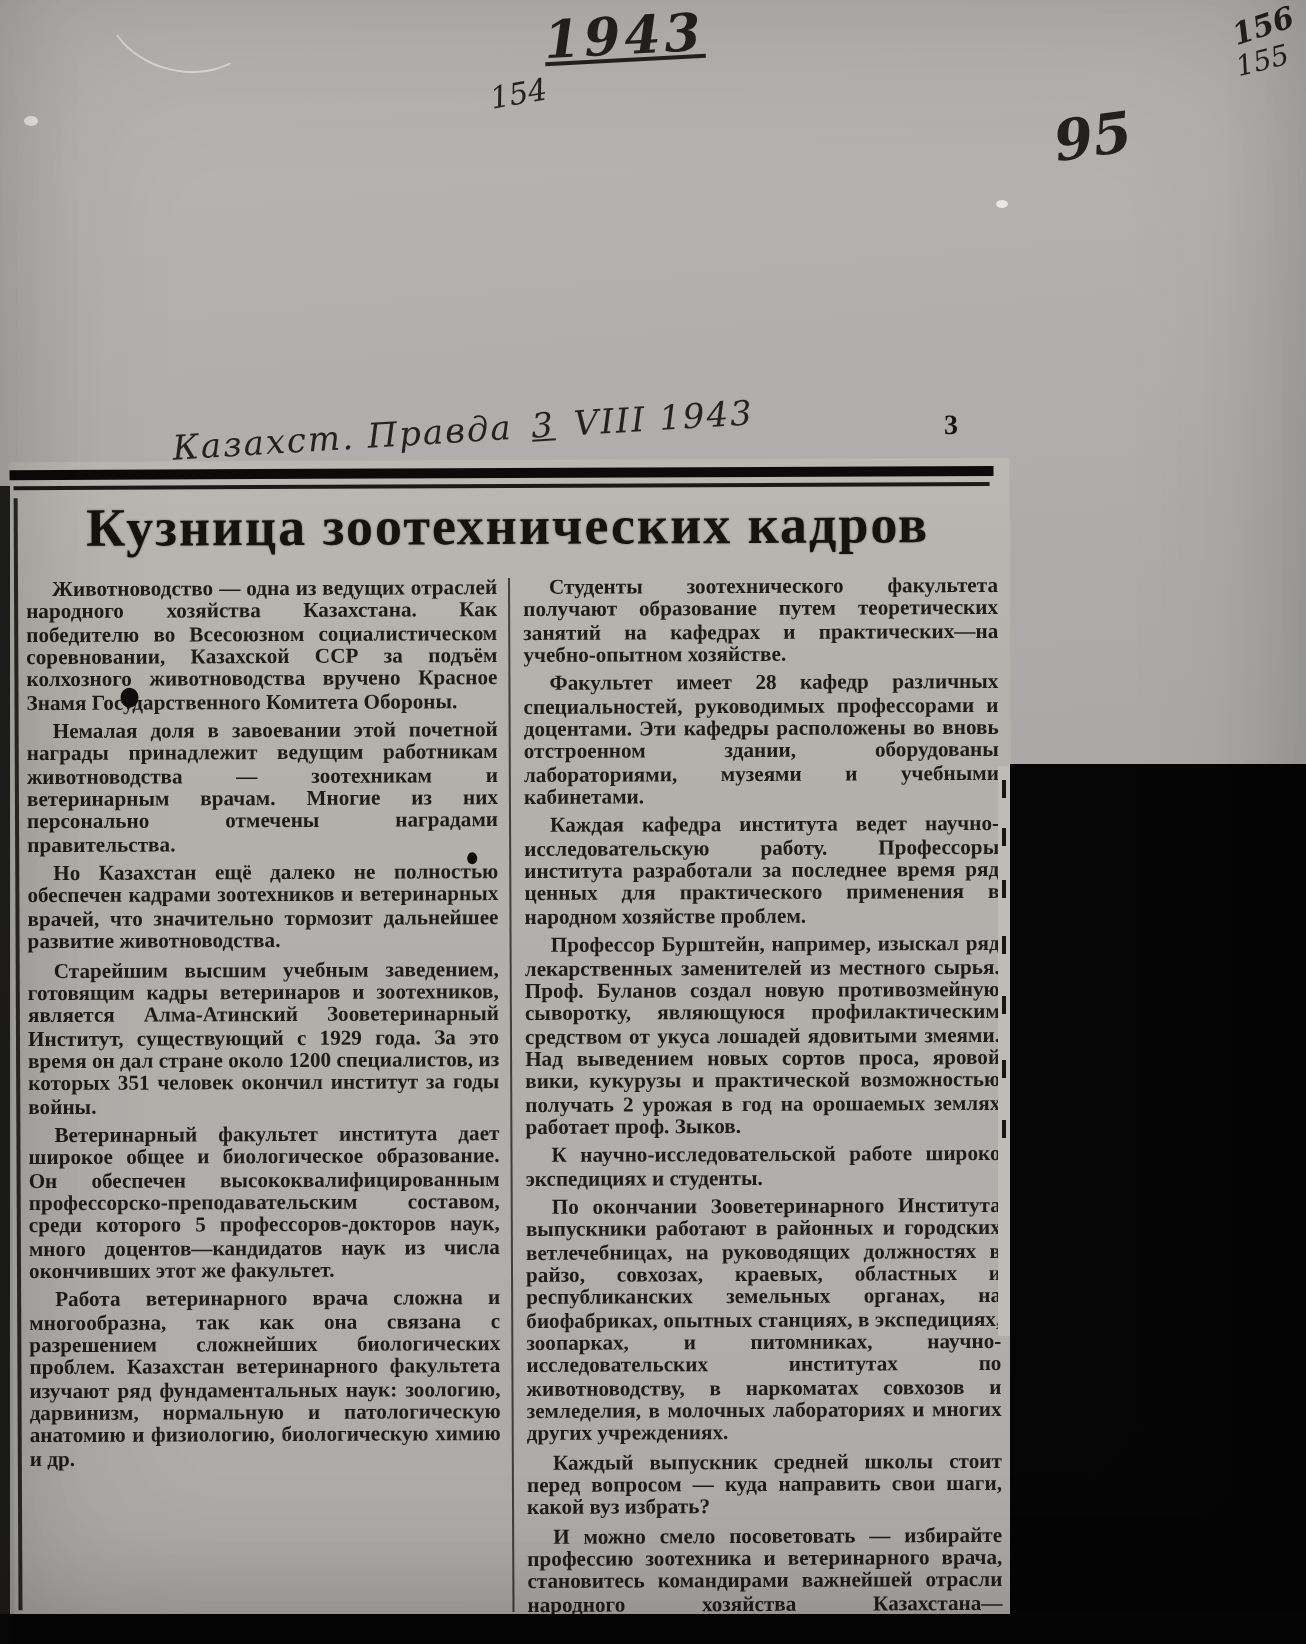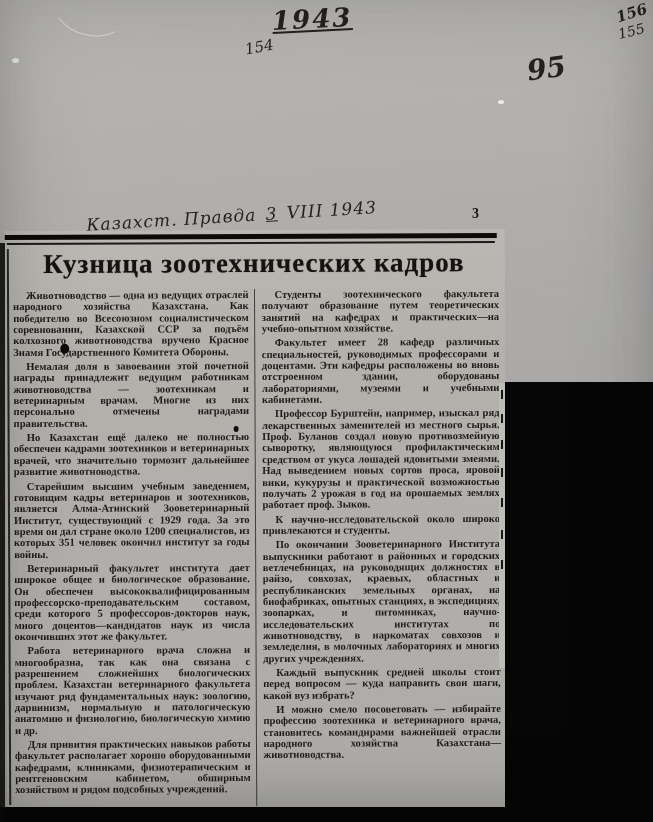--- a/index.html
+++ b/index.html
@@ -78,27 +78,27 @@
   <div class="left-rule"></div>
   <h1 class="headline">Кузница зоотехнических кадров</h1>
   <div class="columns">
     <div class="col col-left">
       <p>Животноводство — одна из ведущих отраслей народного хозяйства Казахстана. Как победителю во Всесоюзном социалистическом соревновании, Казахской ССР за подъём колхозного животноводства вручено Красное Знамя Государственного Комитета Обороны.</p>
       <p>Немалая доля в завоевании этой почетной награды принадлежит ведущим работникам животноводства — зоотехникам и ветеринарным врачам. Многие из них персонально отмечены наградами правительства.</p>
       <p>Но Казахстан ещё далеко не полностью обеспечен кадрами зоотехников и ветеринарных врачей, что значительно тормозит дальнейшее развитие животноводства.</p>
       <p>Старейшим высшим учебным заведением, готовящим кадры ветеринаров и зоотехников, является Алма-Атинский Зооветеринарный Институт, существующий с 1929 года. За это время он дал стране около 1200 специалистов, из которых 351 человек окончил институт за годы войны.</p>
       <p>Ветеринарный факультет института дает широкое общее и биологическое образование. Он обеспечен высококвалифицированным профессорско-преподавательским составом, среди которого 5 профессоров-докторов наук, много доцентов—кандидатов наук из числа окончивших этот же факультет.</p>
       <p>Работа ветеринарного врача сложна и многообразна, так как она связана с разрешением сложнейших биологических проблем. Казахстан ветеринарного факультета изучают ряд фундаментальных наук: зоологию, дарвинизм, нормальную и патологическую анатомию и физиологию, биологическую химию и др.</p>
-      <p>Для привития практических навыков работы факультет располагает хорошо оборудованными кафедрами, клиниками, физиотерапическим и рентгеновским кабинетом, обширным хозяйством и рядом подсобных учреждений.</p>
     </div>
     <div class="col col-right">
       <p>Студенты зоотехнического факультета получают образование путем теоретических занятий на кафедрах и практических—на учебно-опытном хозяйстве.</p>
       <p>Факультет имеет 28 кафедр различных специальностей, руководимых профессорами и доцентами. Эти кафедры расположены во вновь отстроенном здании, оборудованы лабораториями, музеями и учебными кабинетами.</p>
+      <p>Каждая кафедра института ведет научно-исследовательскую работу. Профессоры института разработали за последнее время ряд ценных для практического применения в народном хозяйстве проблем.</p>
       <p>Профессор Бурштейн, например, изыскал ряд лекарственных заменителей из местного сырья. Проф. Буланов создал новую противозмейную сыворотку, являющуюся профилактическим средством от укуса лошадей ядовитыми змеями. Над выведением новых сортов проса, яровой вики, кукурузы и практической возможностью получать 2 урожая в год на орошаемых землях работает проф. Зыков.</p>
-      <p>К научно-исследовательской около широко привлекаются и студенты.</p>
+      <p>К научно-исследовательской работе широко экспедициях и студенты.</p>
       <p>По окончании Зооветеринарного Института выпускники работают в районных и городских ветлечебницах, на руководящих должностях в райзо, совхозах, краевых, областных и республиканских земельных органах, на биофабриках, опытных станциях, в экспедициях, зоопарках, и питомниках, научно-исследовательских институтах по животноводству, в наркоматах совхозов и земледелия, в молочных лабораториях и многих других учреждениях.</p>
       <p>Каждый выпускник средней школы стоит перед вопросом — куда направить свои шаги, какой вуз избрать?</p>
       <p>И можно смело посоветовать — избирайте профессию зоотехника и ветеринарного врача, становитесь командирами важнейшей отрасли народного хозяйства Казахстана—животноводства.</p>
 
     </div>
   </div>
   <div class="blot" style="left:55px;top:113px;width:9px;height:10px;"></div>
   <div class="blot" style="left:228px;top:196px;width:5px;height:6px;"></div>
 </div>
 

